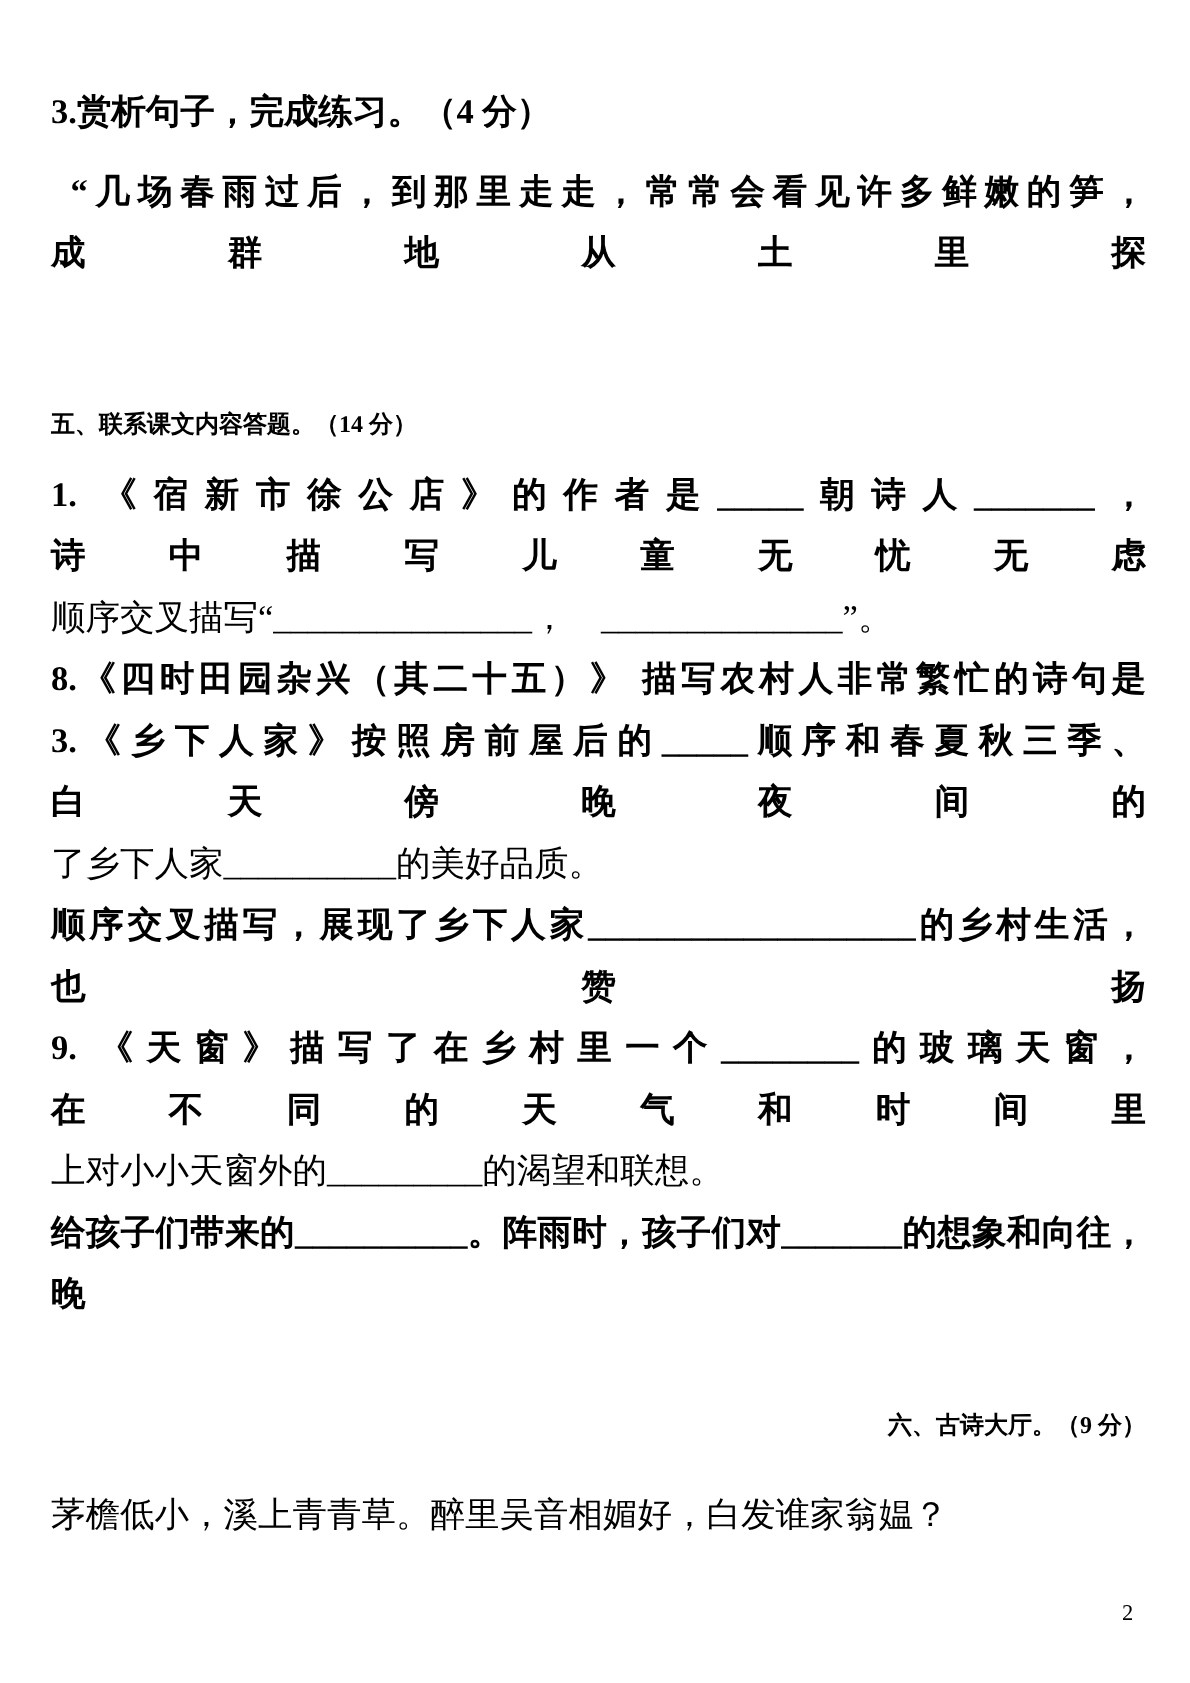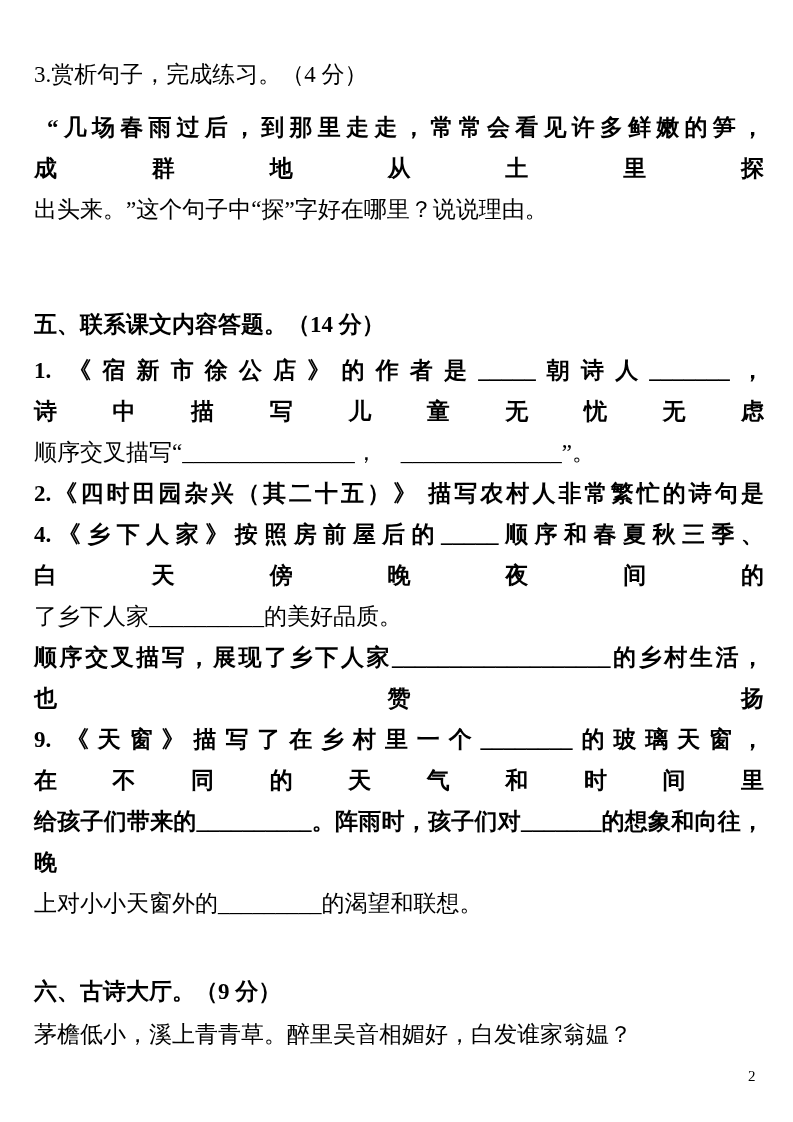--- a/index.html
+++ b/index.html
@@ -32,62 +32,61 @@
   .just {
     text-align: justify;
     text-align-last: justify;
     font-weight: bold;
   }
   .indent {
     text-indent: 13px;
   }
   .heading {
     font-weight: 700;
-    font-size: 23px;
+    font-size: 16px;
   }
   .poem-title {
     padding-left: 216px;
   }
-  .mb12 { margin-bottom: 12px; }
+  .mb12 { margin-bottom: 12px; font-weight: bold; }
   .mb5  { margin-bottom: 5px; }
-  .mb2  { margin-bottom: 2px; }
+  .mb2  { margin-bottom: 18px; text-align: right; }
   .mt74 { margin-top: 74px; }
   .mt47 { margin-top: 47px; }
   .page-num {
     position: absolute;
     left: 748px;
     top: 1066px;
     font-size: 15px;
     line-height: 20px;
     font-family: "Liberation Serif", "DejaVu Serif", serif;
   }
 </style>
 </head>
 <body>
 
 <div class="page">
   <div class="content">
 
     <div>
       <div class="line mb12">3.赏析句子，完成练习。（4 分）</div>
       <div class="line just indent">“几场春雨过后，到那里走走，常常会看见许多鲜嫩的笋，成群地从土里探</div>
-      <div class="line">出头来。”这个句子中“探”字好在哪里？说说理由。</div>
     </div>
 
     <div class="mt74">
       <div class="line heading mb5">五、联系课文内容答题。（14 分）</div>
       <div class="line just">1. 《宿新市徐公店》的作者是_____朝诗人_______，诗中描写儿童无忧无虑</div>
       <div class="line">顺序交叉描写“_______________，　______________”。</div>
-      <div class="line just">2.《四时田园杂兴（其二十五）》 描写农村人非常繁忙的诗句是</div>
-      <div class="line just">4.《乡下人家》按照房前屋后的_____顺序和春夏秋三季、白天傍晚夜间的</div>
+      <div class="line just">8.《四时田园杂兴（其二十五）》 描写农村人非常繁忙的诗句是</div>
+      <div class="line just">3.《乡下人家》按照房前屋后的_____顺序和春夏秋三季、白天傍晚夜间的</div>
       <div class="line">了乡下人家__________的美好品质。</div>
       <div class="line just">顺序交叉描写，展现了乡下人家___________________的乡村生活，也赞扬</div>
       <div class="line just">9. 《天窗》描写了在乡村里一个________的玻璃天窗，在不同的天气和时间里</div>
+      <div class="line">上对小小天窗外的_________的渴望和联想。</div>
       <div class="line just">给孩子们带来的__________。阵雨时，孩子们对_______的想象和向往，晚</div>
-      <div class="line">上对小小天窗外的_________的渴望和联想。</div>
     </div>
 
     <div class="mt47">
       <div class="line heading mb2">六、古诗大厅。（9 分）</div>
       <div class="line">茅檐低小，溪上青青草。醉里吴音相媚好，白发谁家翁媪？</div>
 
     </div>
 
   </div>
 

